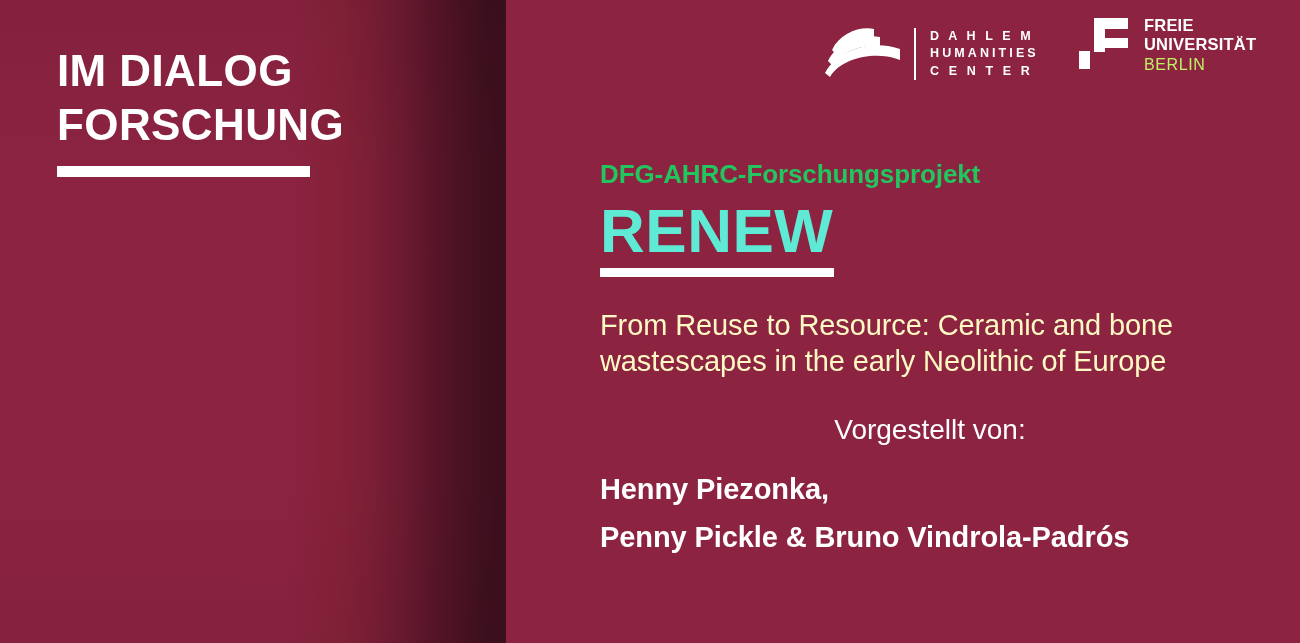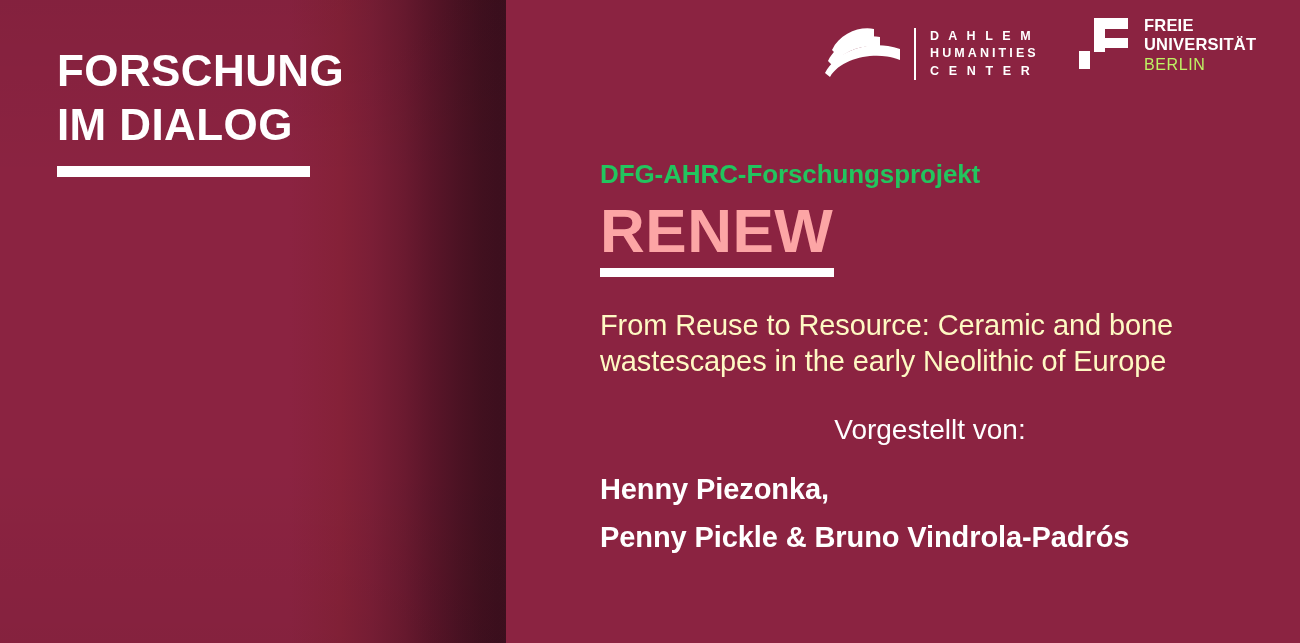--- a/index.html
+++ b/index.html
@@ -169,21 +169,21 @@
   .eyebrow {
     color: #22c55e;
     font-size: 26px;
     font-weight: 700;
     line-height: 32px;
     letter-spacing: -0.1px;
     white-space: nowrap;
   }
 
   .project-title {
-    color: #fca5a5;
+    color: #5eead4;
     font-size: 62px;
     font-weight: 700;
     line-height: 66px;
     letter-spacing: 0.5px;
     margin-top: 8px;
     white-space: nowrap;
   }
   .title-rule {
     width: 234px;
     height: 9px;
@@ -226,22 +226,22 @@
 </head>
 <body>
 
 <div class="poster">
 
   <div class="bg-base"></div>
   <div class="bg-left-panel"></div>
   <div class="bg-left-shade"></div>
 
   <div class="headline">
+    <span class="headline-line">IM DIALOG</span>
     <span class="headline-line">FORSCHUNG</span>
-    <span class="headline-line">IM DIALOG</span>
     <div class="headline-rule"></div>
   </div>
 
   <div class="logo-dhc">
     <span class="dhc-mark">
       <svg viewBox="0 0 84 52" width="84" height="52" aria-hidden="true">
 
         <path fill="#FFFFFF" d="M10,22 C18,5 38,-2 52,1 L52,10 C39,8 22,14 15,27 Z"></path>
         <path fill="#FFFFFF" d="M6,33 C16,13 40,6 58,9 L58,19 C41,16 20,23 11,38 Z"></path>
         <path fill="#FFFFFF" d="M3,45 C16,22 44,15 66,18 C70,18.5 74,19.5 78,21 L78,32

